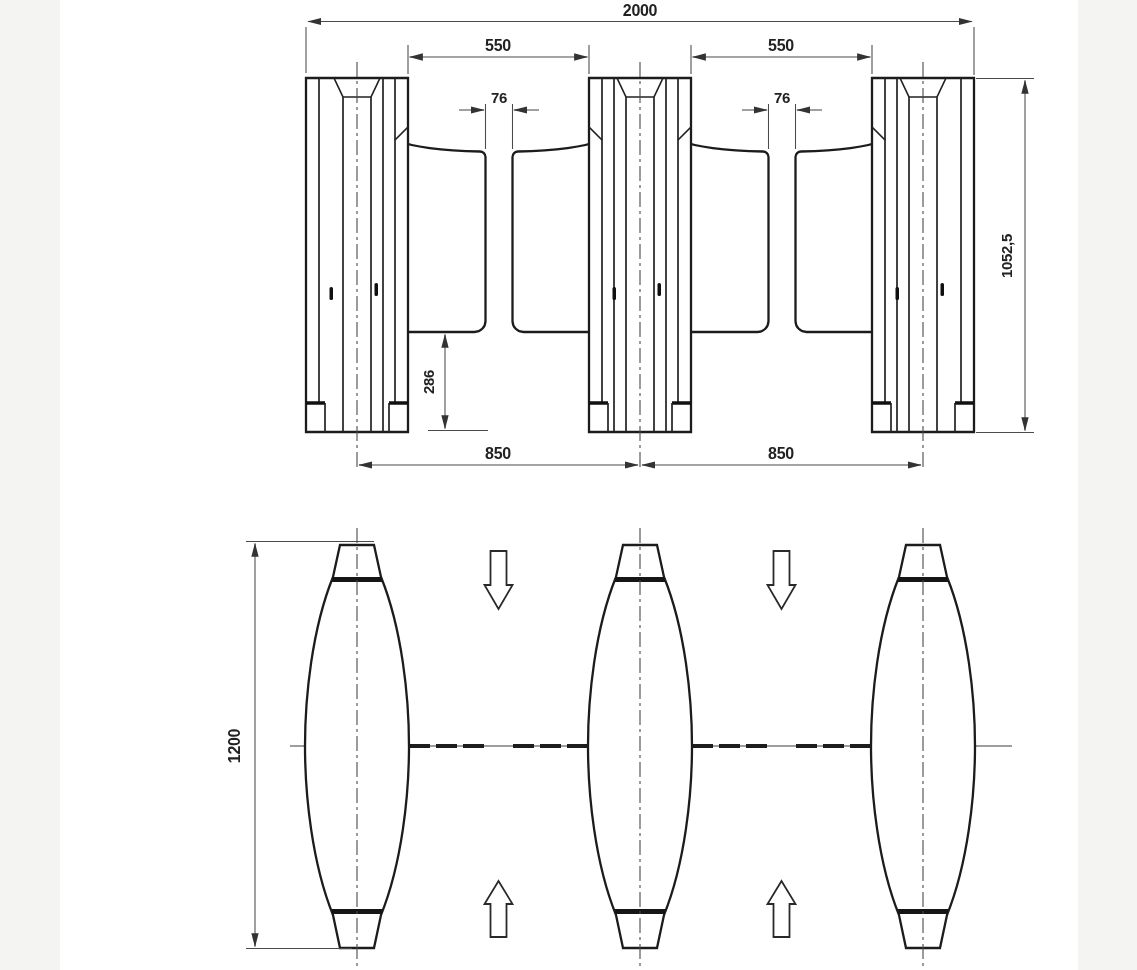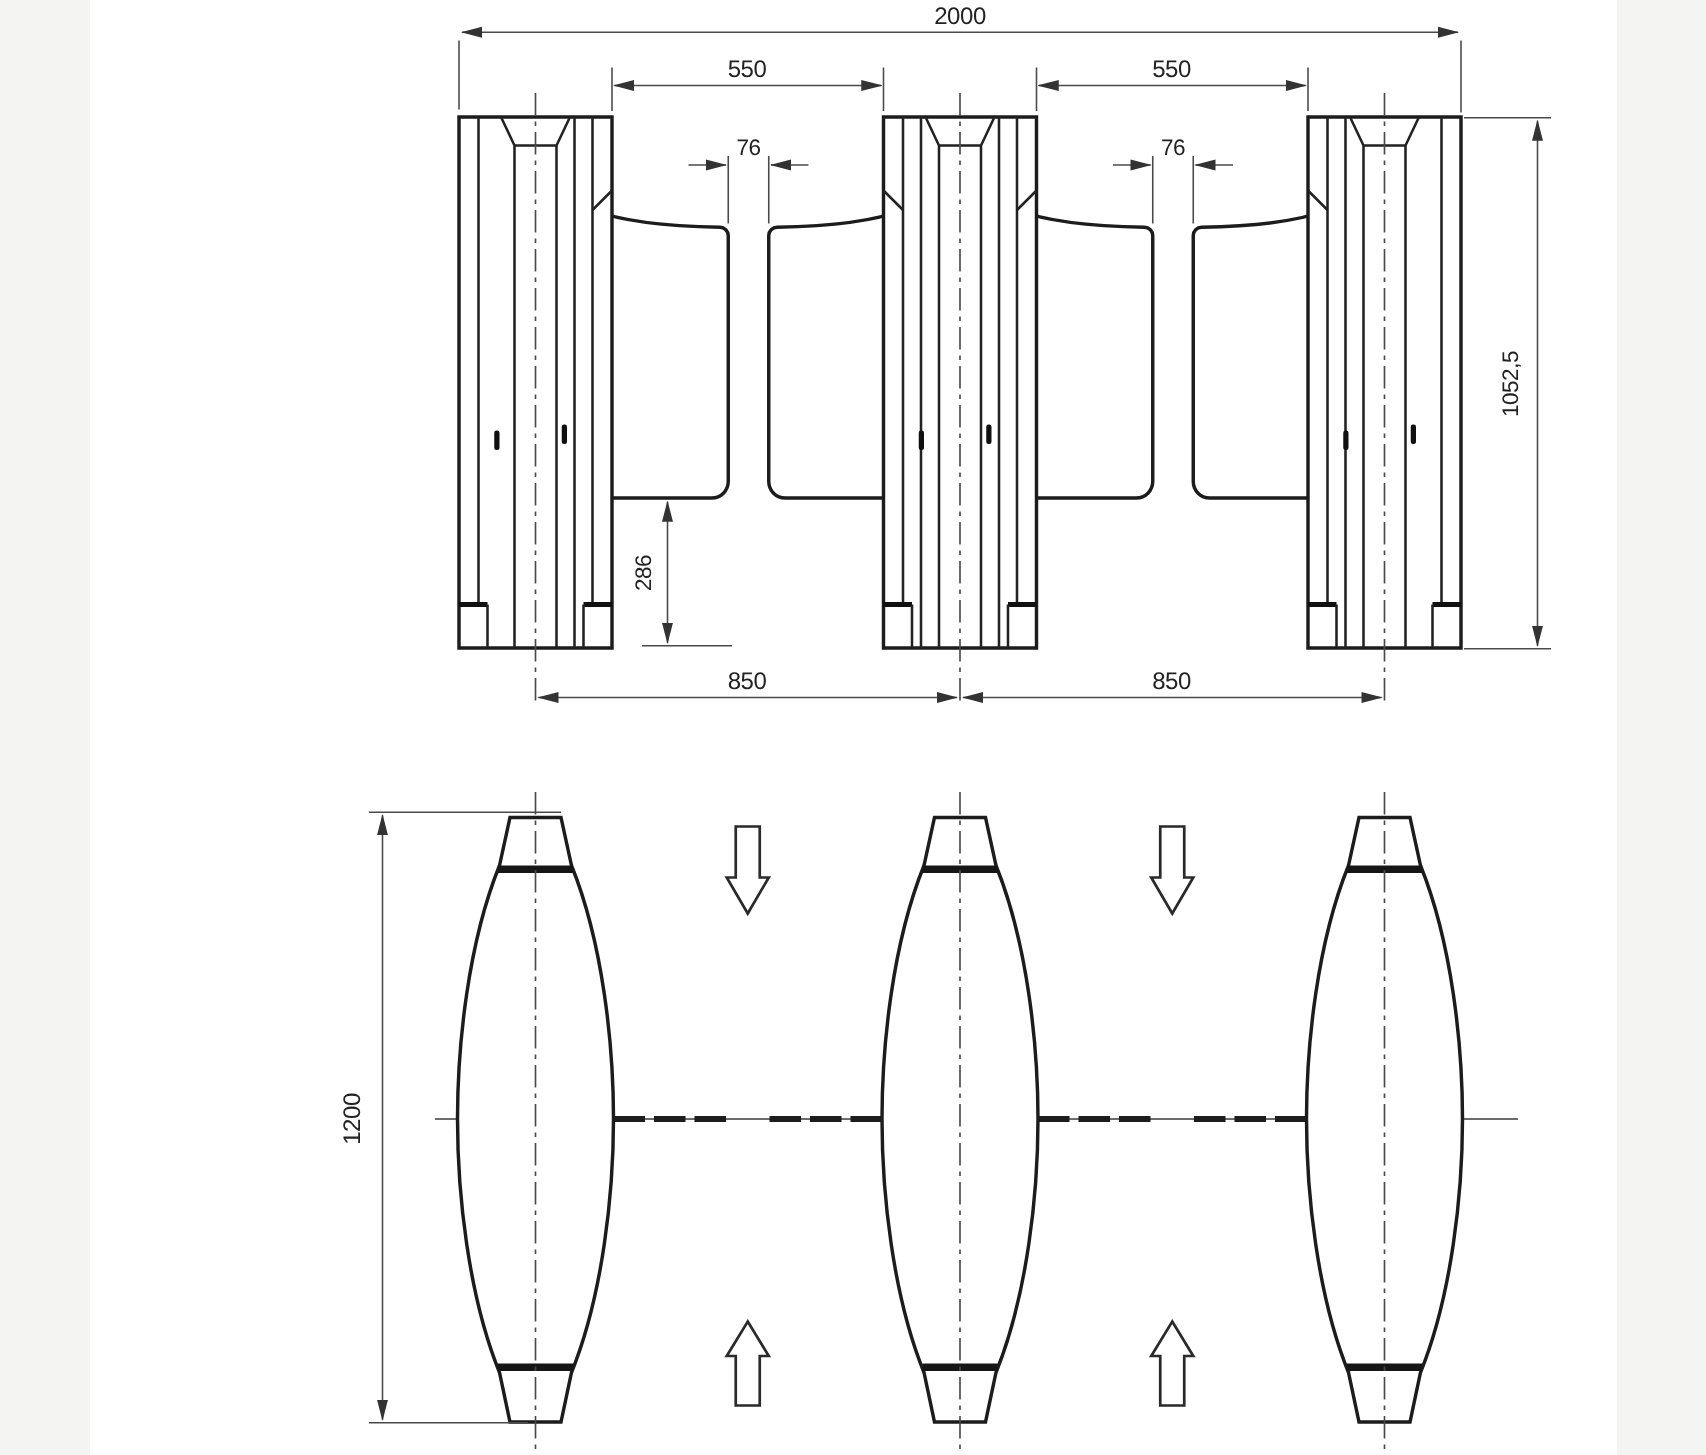--- a/index.html
+++ b/index.html
@@ -1,19 +1,20 @@
 <!DOCTYPE html>
 <html><head>
 <meta charset="utf-8">
 <style>
   html,body{margin:0;padding:0;background:#f4f4f2;}
   .stage{
     width:1018px;height:970px;position:relative;margin:0 auto;
     background:#ffffff;overflow:hidden;
     font-family:"Liberation Sans","DejaVu Sans",sans-serif;
+    font-weight:bold;
   }
   svg{position:absolute;left:0;top:0;}
   .outline{stroke:#1c1c1c;stroke-width:2.3;fill:none;stroke-linejoin:miter;stroke-linecap:butt;}
   .fillwhite{fill:#ffffff;}
   .inner{stroke:#222222;stroke-width:1.7;fill:none;stroke-linecap:butt;}
   .heavy{stroke:#111111;stroke-width:3.4;fill:none;}
   .band{stroke:#161616;stroke-width:5;fill:none;}
   .cl{stroke:#4a4a4a;stroke-width:1.1;fill:none;stroke-dasharray:15 4 3 4;}
   .dim{stroke:#4a4a4a;stroke-width:1.05;fill:none;}
   .barrier{stroke:#1d1d1d;stroke-width:4;fill:none;stroke-dasharray:21 6;}

